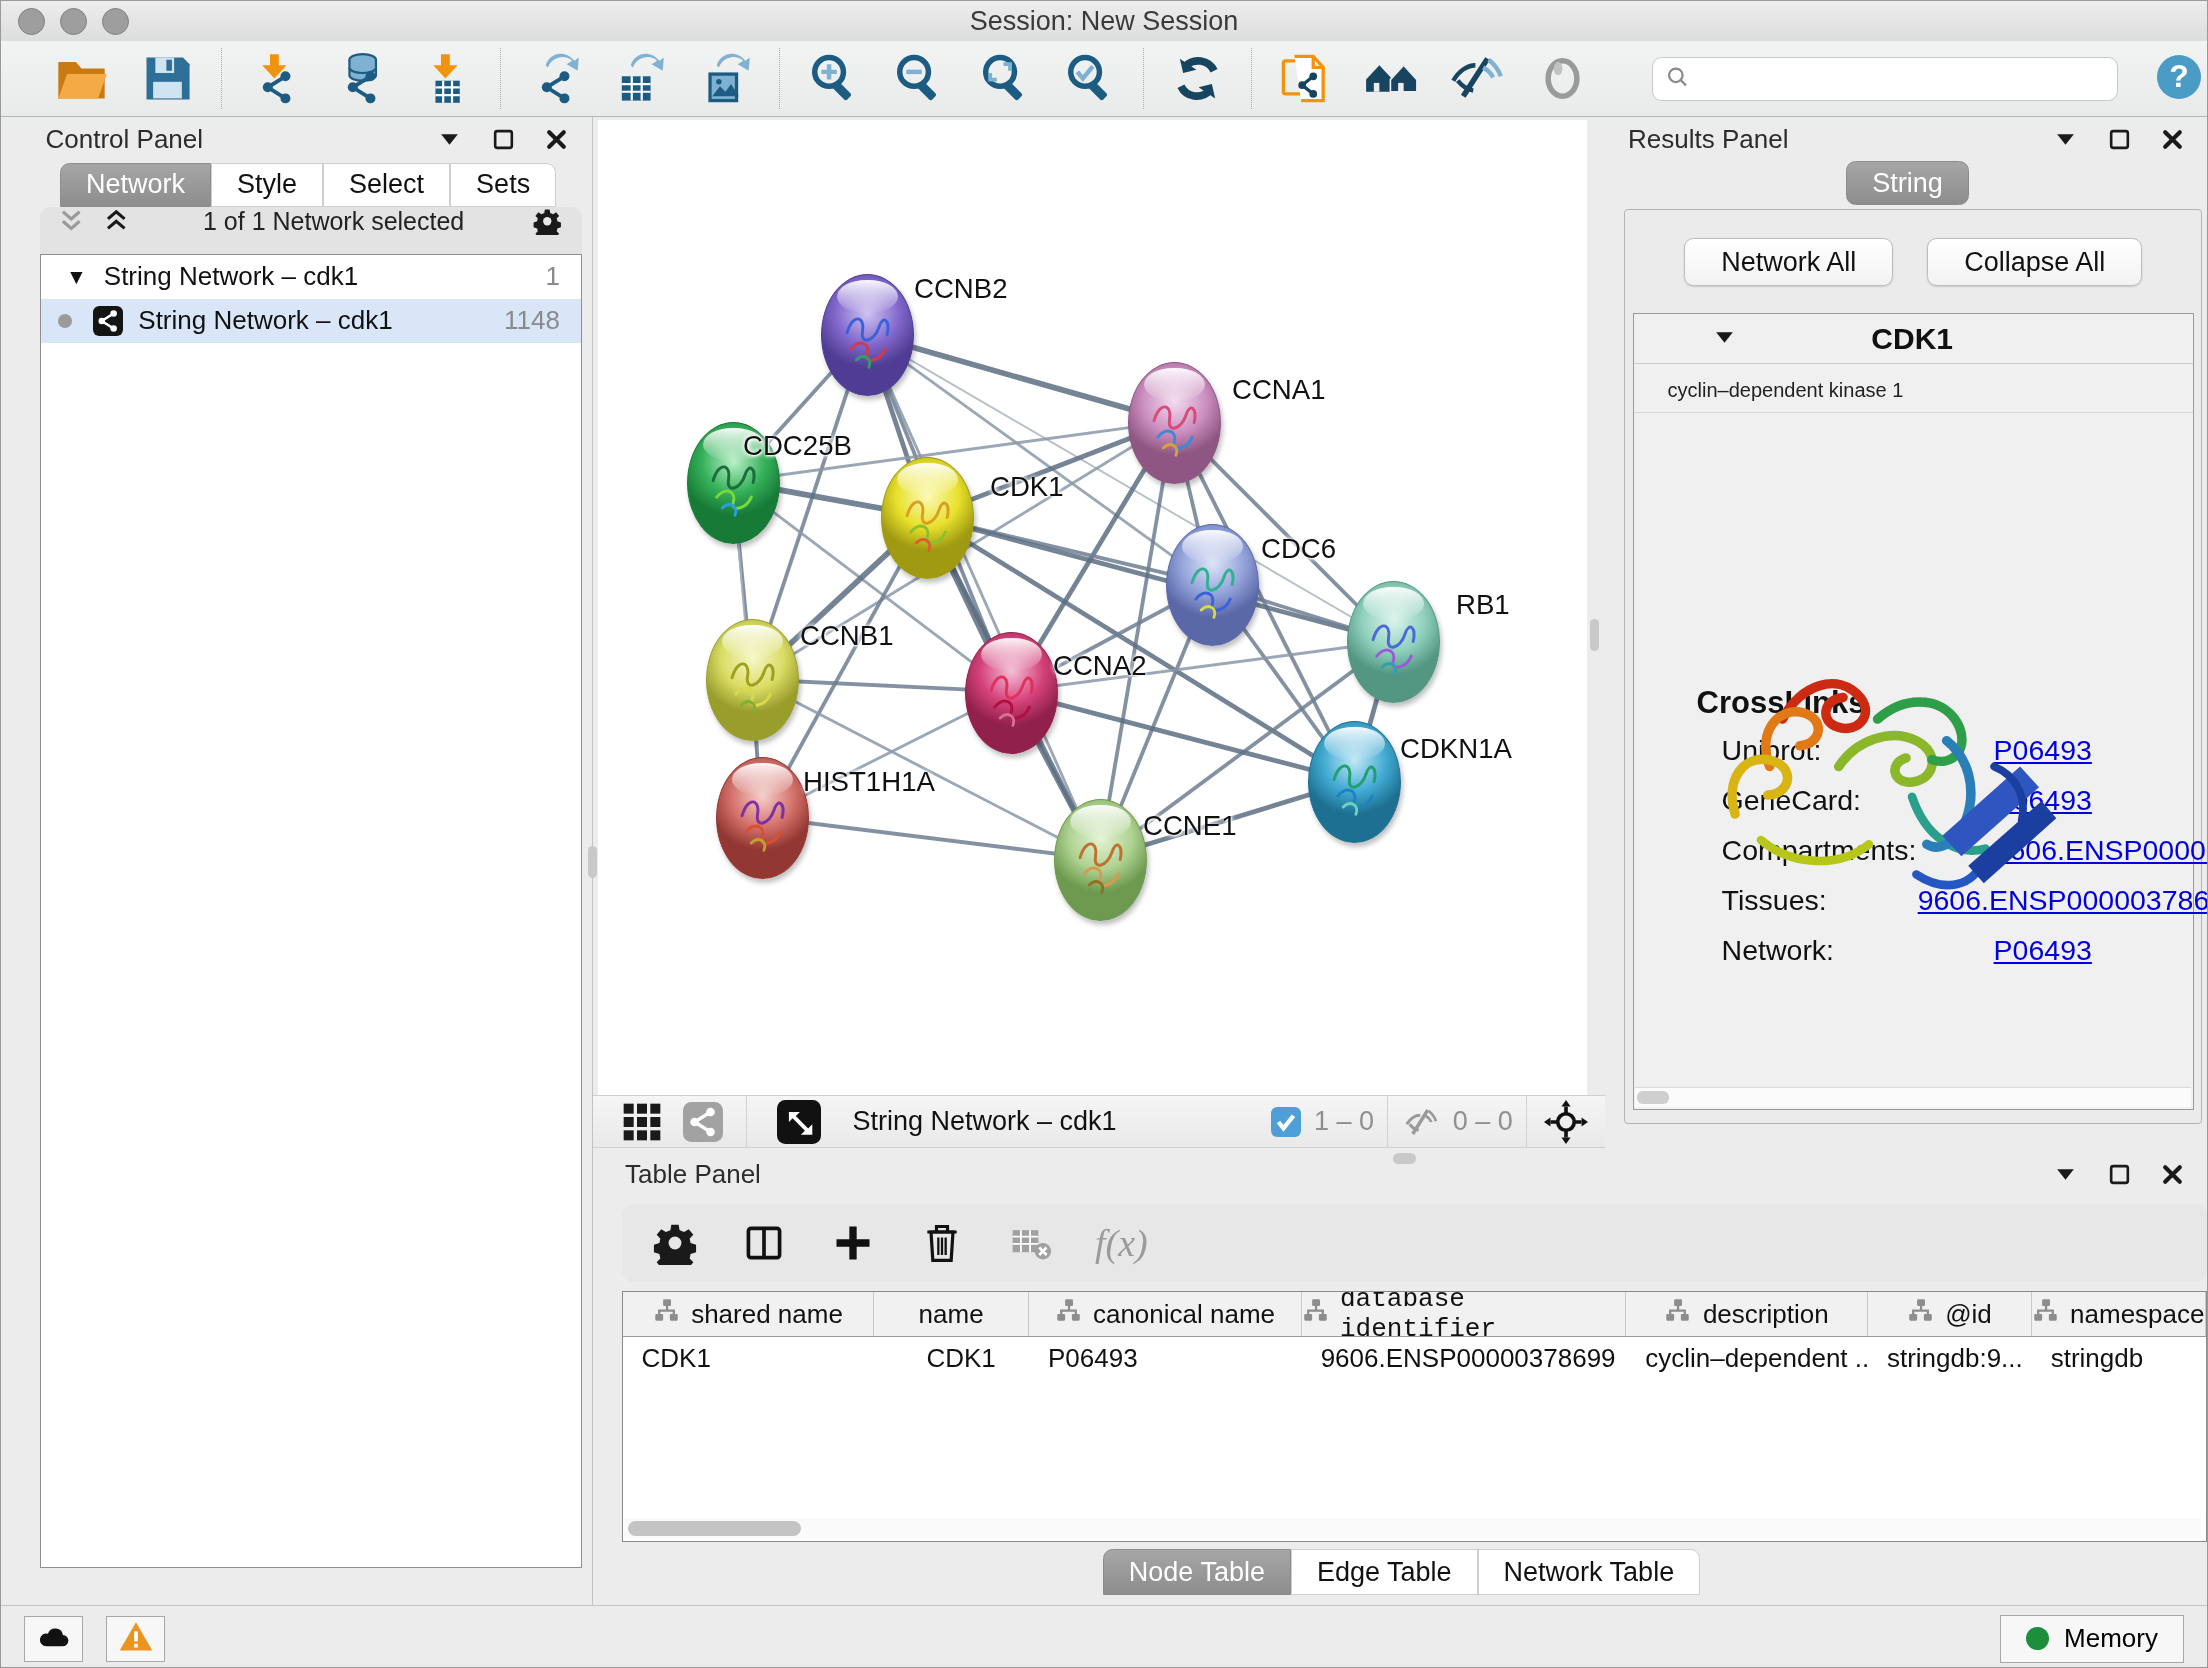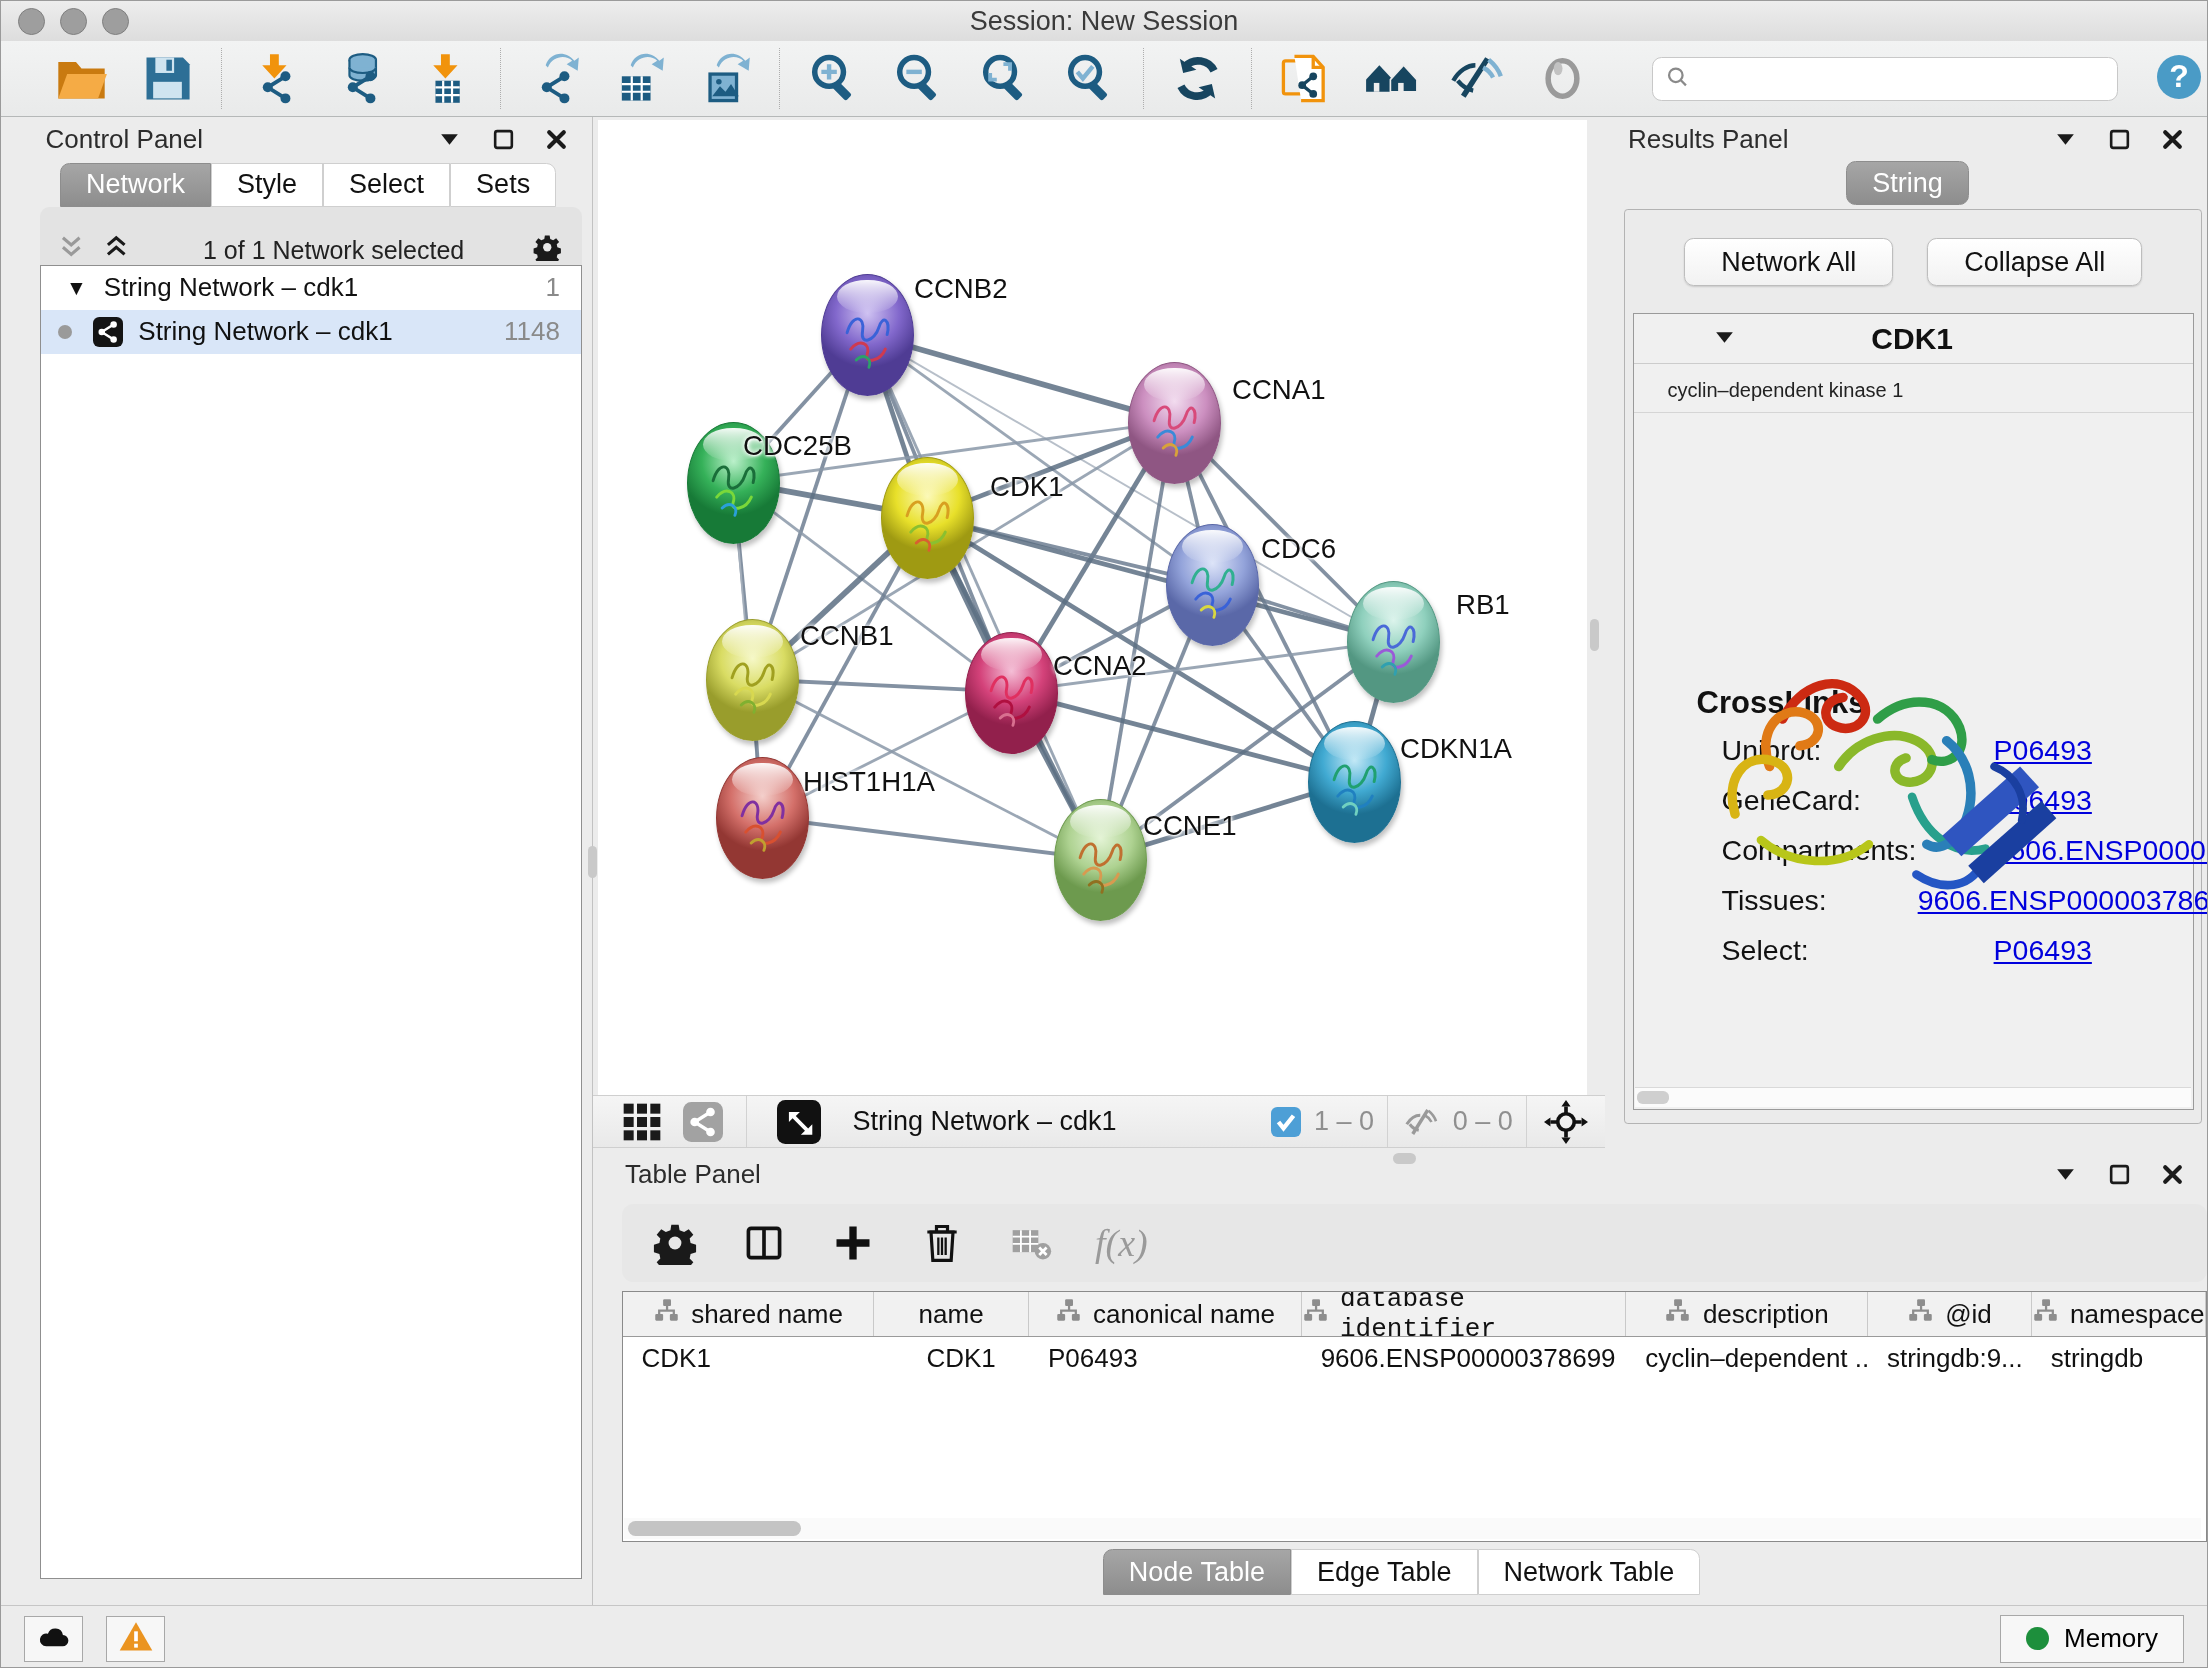--- a/index.html
+++ b/index.html
@@ -37,21 +37,21 @@
     padding:0 25px;cursor:pointer;}
   .tab.first{border-radius:9.5px 0 0 0;}
   .tab.last{border-radius:0 9.5px 0 0;}
   .tab.active{background:linear-gradient(#a6a6a6,#8d8d8d);color:#fff;border-color:#8d8d8d;}
   
   #control-panel{position:absolute;left:0;top:116px;width:592px;height:1488px;
     background:#ececec;border-right:1px solid #c2c2c2;box-sizing:border-box;padding-left:16px;}
   #cp-header{height:44px;padding:0 21px 0 28.5px;}
   #cp-tabs{display:flex;margin-left:43px;margin-top:1.9px;}
   #cp-subbar{margin:0 23px;background:#e3e3e3;border-radius:9.5px 9.5px 0 0;
-    height:58px;display:flex;align-items:flex-end;padding:0 17px;box-sizing:border-box;width:542px;}
+    height:47px;display:flex;align-items:flex-start;padding:0 17px;box-sizing:border-box;width:542px;}
   #cp-subbar .icon{width:32px;height:32px;}
   #cp-subbar svg{width:28.5px;height:28.5px;}
   #cp-subtext{flex:1;text-align:center;font-size:25px;color:#222;}
   #cp-tree{margin:0 23px;width:542px;height:1314px;background:#fff;border:1.9px solid #8f8f8f;box-sizing:border-box;}
   .tree-row{display:flex;align-items:center;height:44px;font-size:26px;color:#111;}
   .tree-row .count{color:#8a8a8a;margin-left:auto;margin-right:21px;}
   .tree-row.selected{background:#d9e6f8;}
   .tree-caret{margin:0 17px 0 25px;font-size:21px;color:#111;}
   .tree-dot{width:14.3px;height:14.3px;border-radius:50%;background:#9a9a9a;margin:0 21px 0 17px;}
   .tree-share{width:30px;height:30px;margin-right:15px;}
@@ -681,21 +681,21 @@
             </div>
             <div class="cl-row">
               <span class="cl-label">Compartments:</span>
               <span class="cl-link">9606.ENSP00000378699</span>
             </div>
             <div class="cl-row">
               <span class="cl-label">Tissues:</span>
               <span class="cl-link">9606.ENSP00000378699</span>
             </div>
             <div class="cl-row">
-              <span class="cl-label">Select:</span>
+              <span class="cl-label">Network:</span>
               <span class="cl-link">P06493</span>
             </div>
           </div>
         <div id="rp-scroll">
             <div class="thumb"></div>
           </div>
       </div>
     </div>
   </div>
 

